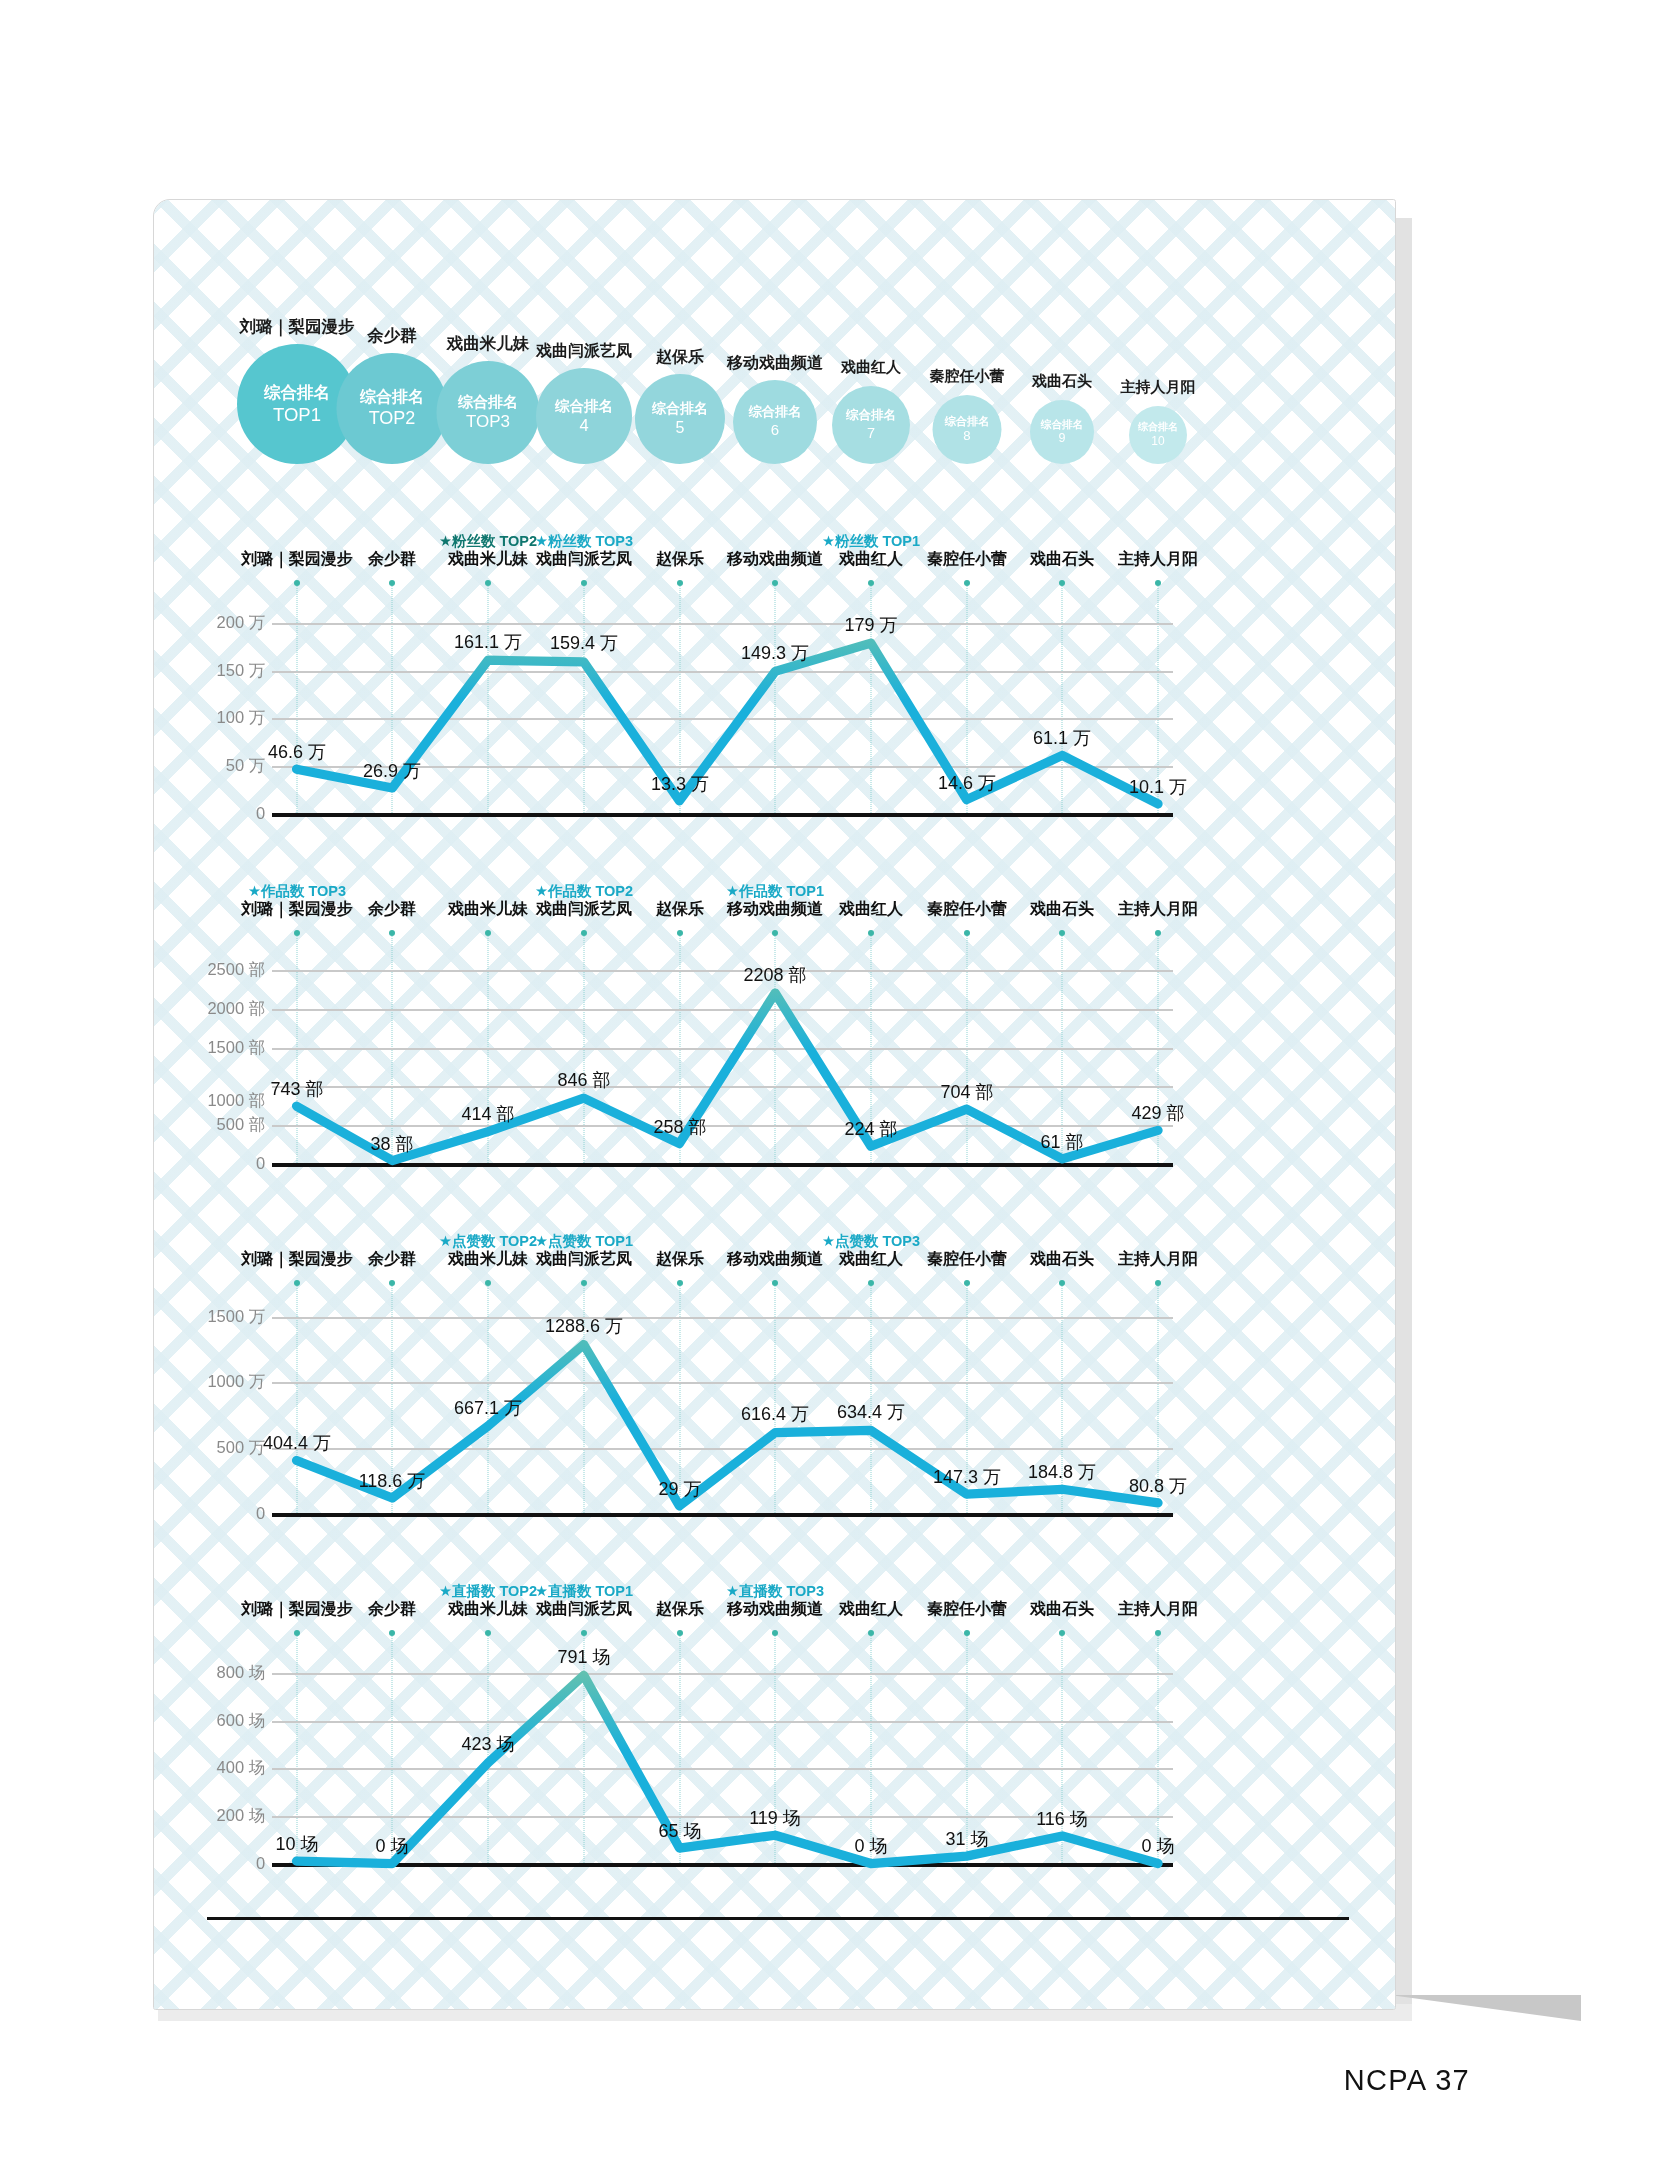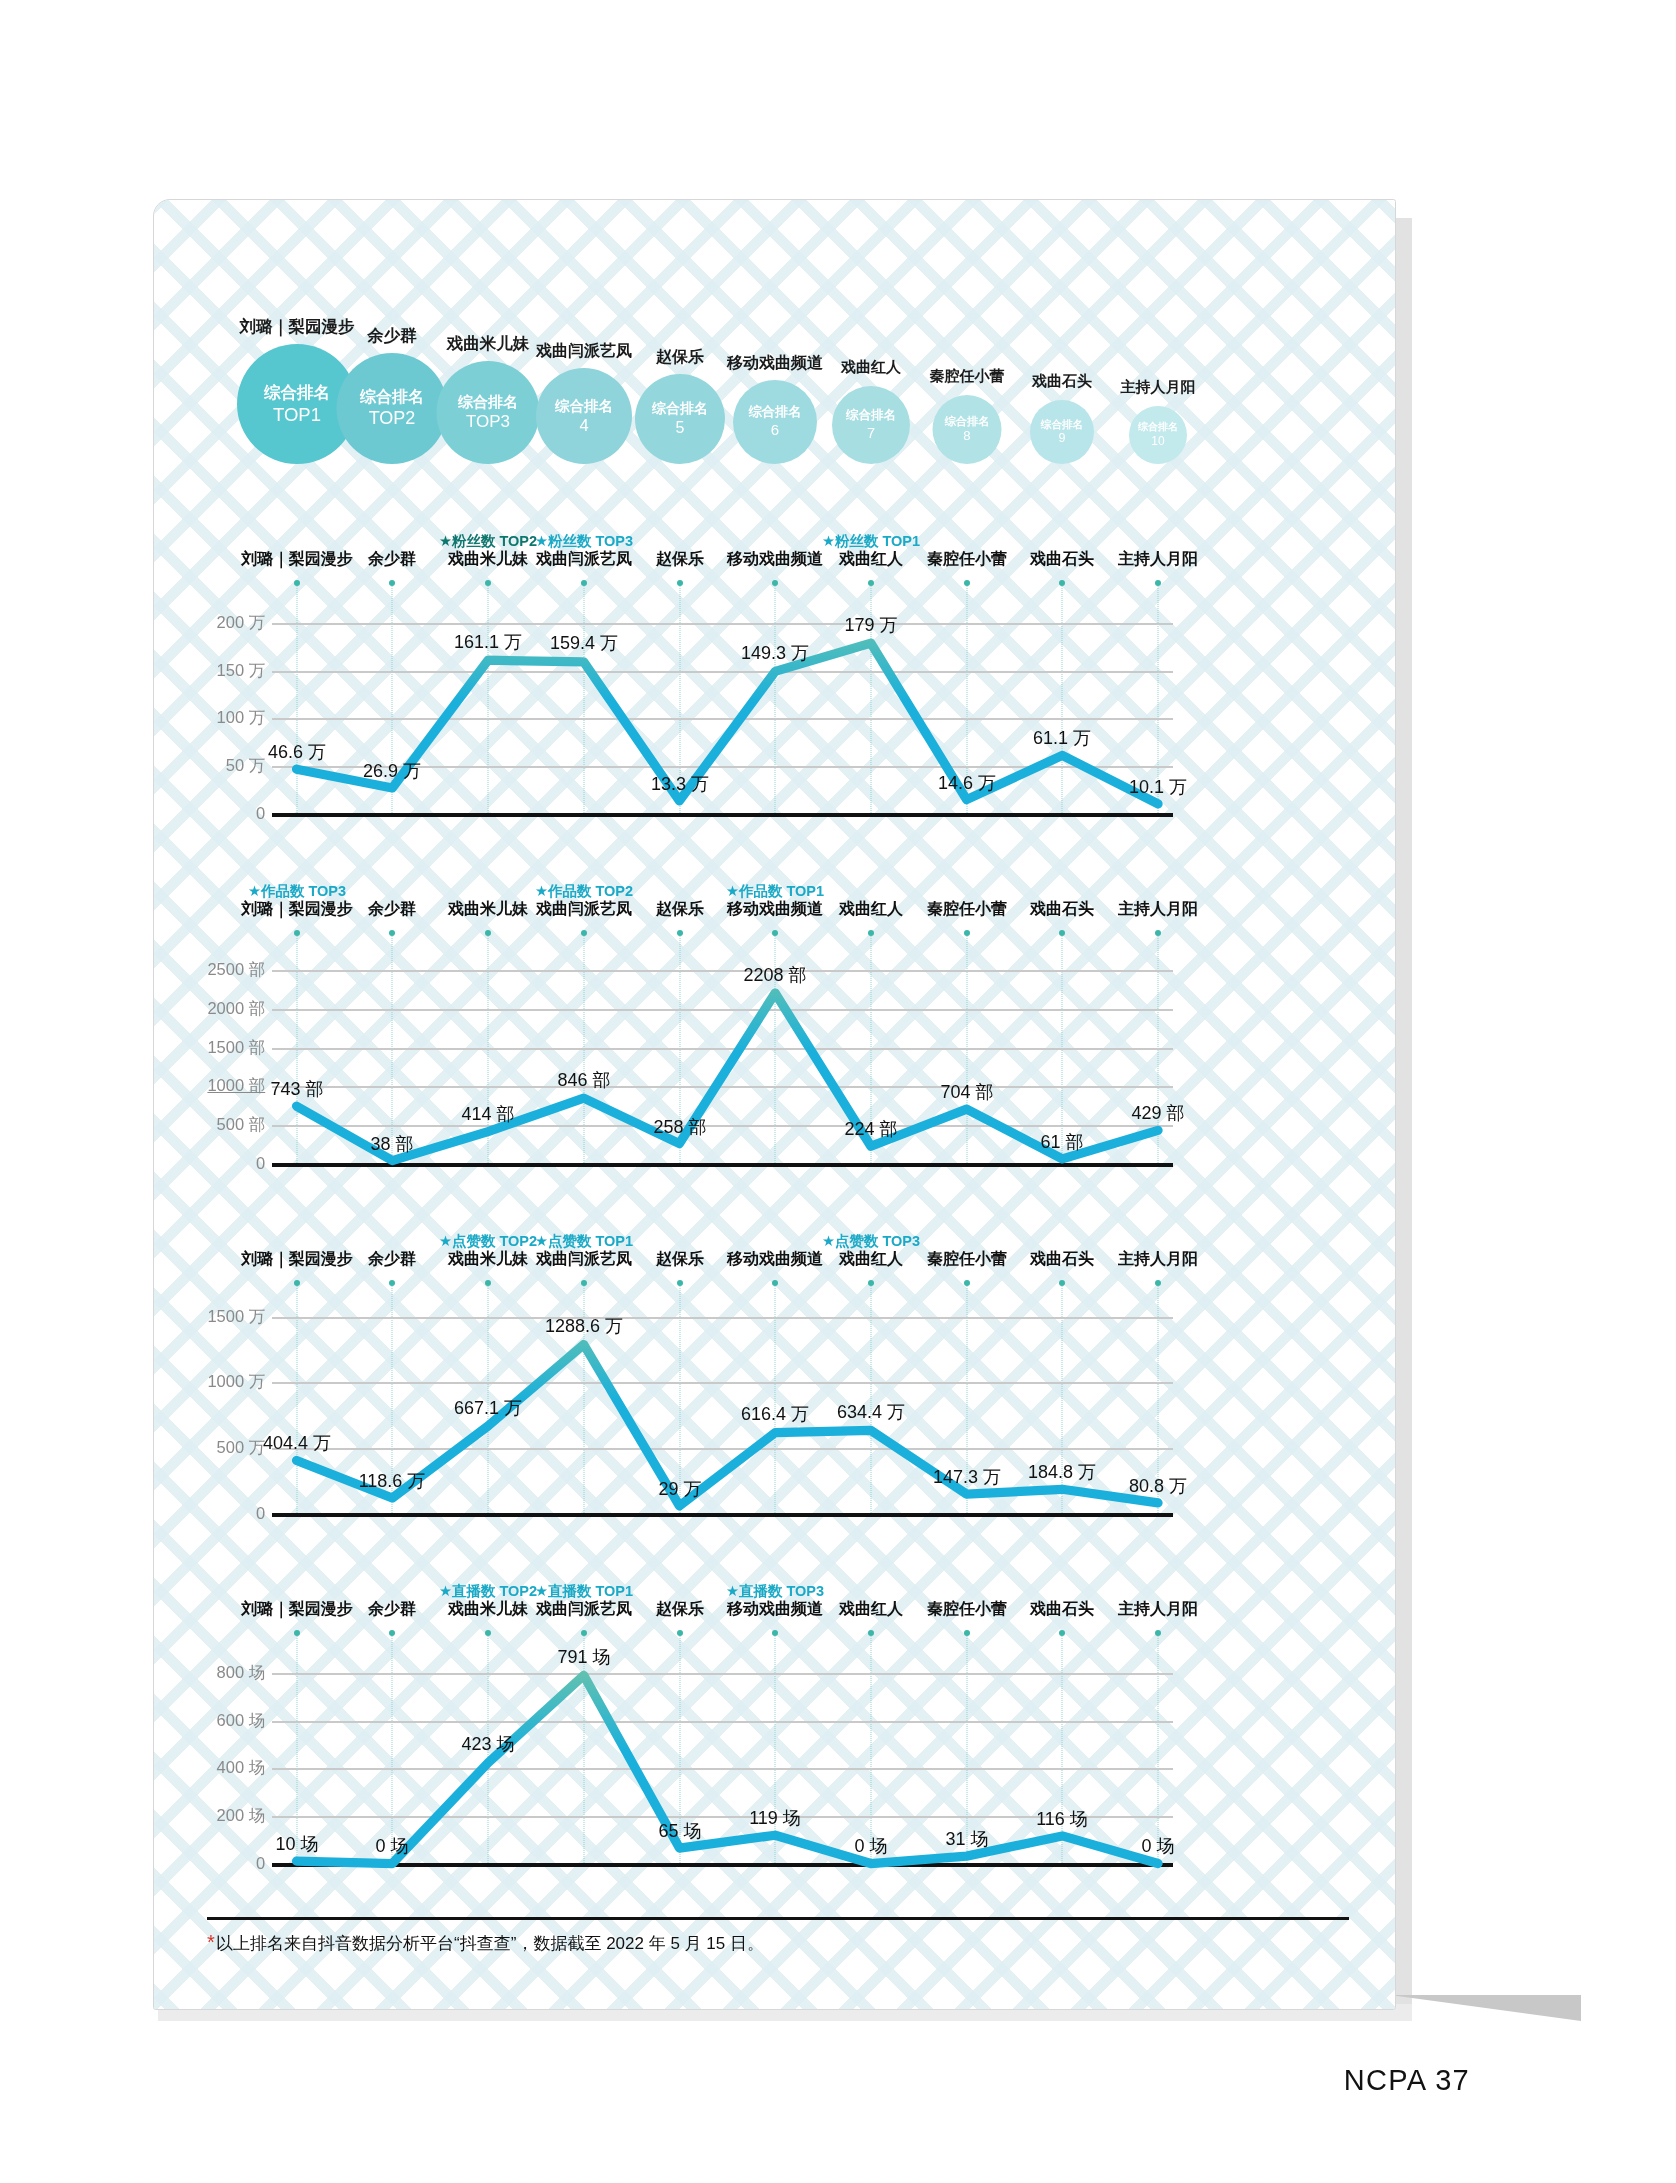--- a/index.html
+++ b/index.html
@@ -291,21 +291,21 @@
         <div class="cat-label" style="left: 908px; top: 26.4px;">戏曲石头</div>
         <div class="tick-dot" style="left: 908px; top: 57px; background: rgb(59, 182, 168);"></div>
         <div class="vguide" style="left: 908px; top: 63px; height: 227px;"></div>
         <div class="cat-label" style="left: 1004px; top: 26.4px;">主持人月阳</div>
         <div class="tick-dot" style="left: 1004px; top: 57px; background: rgb(59, 182, 168);"></div>
         <div class="vguide" style="left: 1004px; top: 63px; height: 227px;"></div>
         <div class="ylab" style="left: 13.2px; width: 98px; top: 290px;">0</div>
         <div class="gridline" style="left: 118px; width: 901px; top: 252px;"></div>
         <div class="ylab" style="left: 13.2px; width: 98px; top: 252px;">500 部</div>
         <div class="gridline" style="left: 118px; width: 901px; top: 213px;"></div>
-        <div class="ylab" style="left: 13.2px; width: 98px; top: 213px; text-decoration: underline;">1000 部</div>
+        <div class="ylab" style="left: 13.2px; width: 98px; top: 228px;">1000 部</div>
         <div class="gridline" style="left: 118px; width: 901px; top: 175px;"></div>
         <div class="ylab" style="left: 13.2px; width: 98px; top: 175px;">1500 部</div>
         <div class="gridline" style="left: 118px; width: 901px; top: 136px;"></div>
         <div class="ylab" style="left: 13.2px; width: 98px; top: 136px;">2000 部</div>
         <div class="gridline" style="left: 118px; width: 901px; top: 97px;"></div>
         <div class="ylab" style="left: 13.2px; width: 98px; top: 97px;">2500 部</div>
         <div class="axisline" style="left: 118px; width: 901px; top: 290px;"></div>
         <svg class="chart-svg" width="1241" height="317" viewBox="0 0 1880 480">
           <defs>
             <linearGradient id="grad-works" x1="0" y1="440" x2="0" y2="130" gradientUnits="userSpaceOnUse">
@@ -451,19 +451,16 @@
         <div class="vlabel" style="left: 526px; top: 246px;">65 场</div>
         <div class="vlabel" style="left: 621px; top: 233px;">119 场</div>
         <div class="vlabel" style="left: 717px; top: 261px;">0 场</div>
         <div class="vlabel" style="left: 813px; top: 254px;">31 场</div>
         <div class="vlabel" style="left: 908px; top: 234px;">116 场</div>
         <div class="vlabel" style="left: 1004px; top: 261px;">0 场</div>
       </div>
     </div>
 
   <div id="footnote-rule"></div>
-  <div id="footnote">
-    <span id="footnote-star">*</span><span>以上排名来自抖音数据分析平台“抖查查”，数据截至 2022 年 5 月 15 日。</span>
-  </div>
 </div>
 
 <div id="page-number">NCPA  37</div>
 
 
 </body></html>

